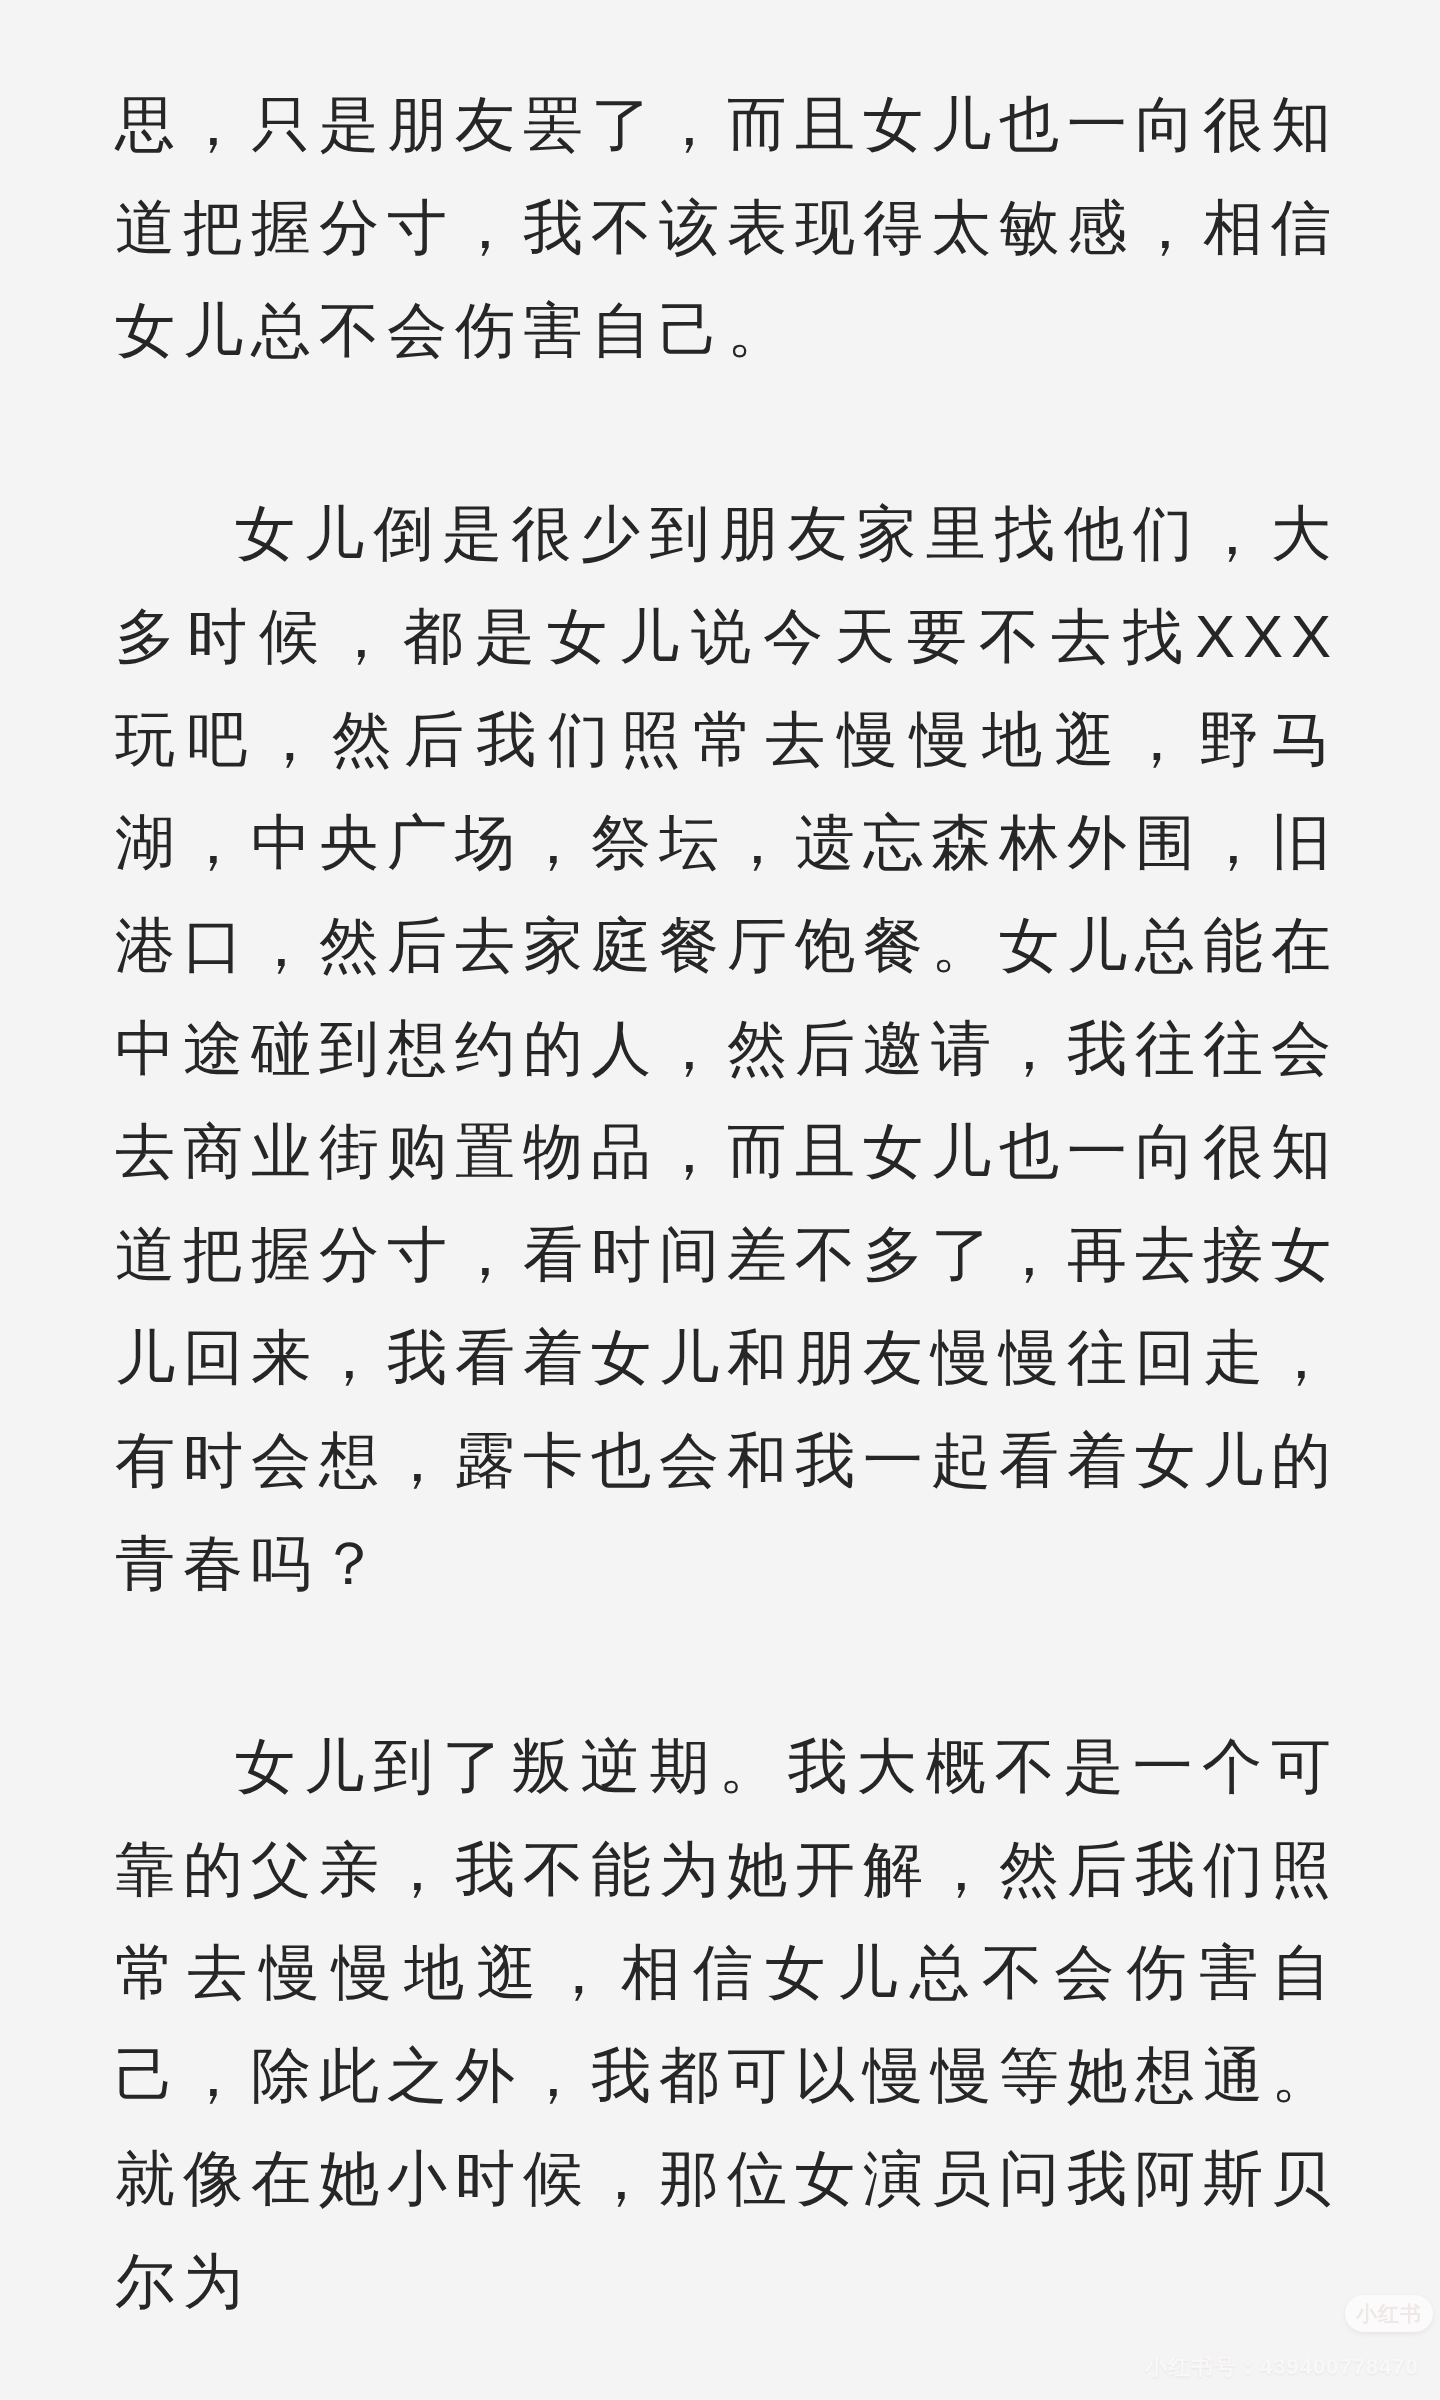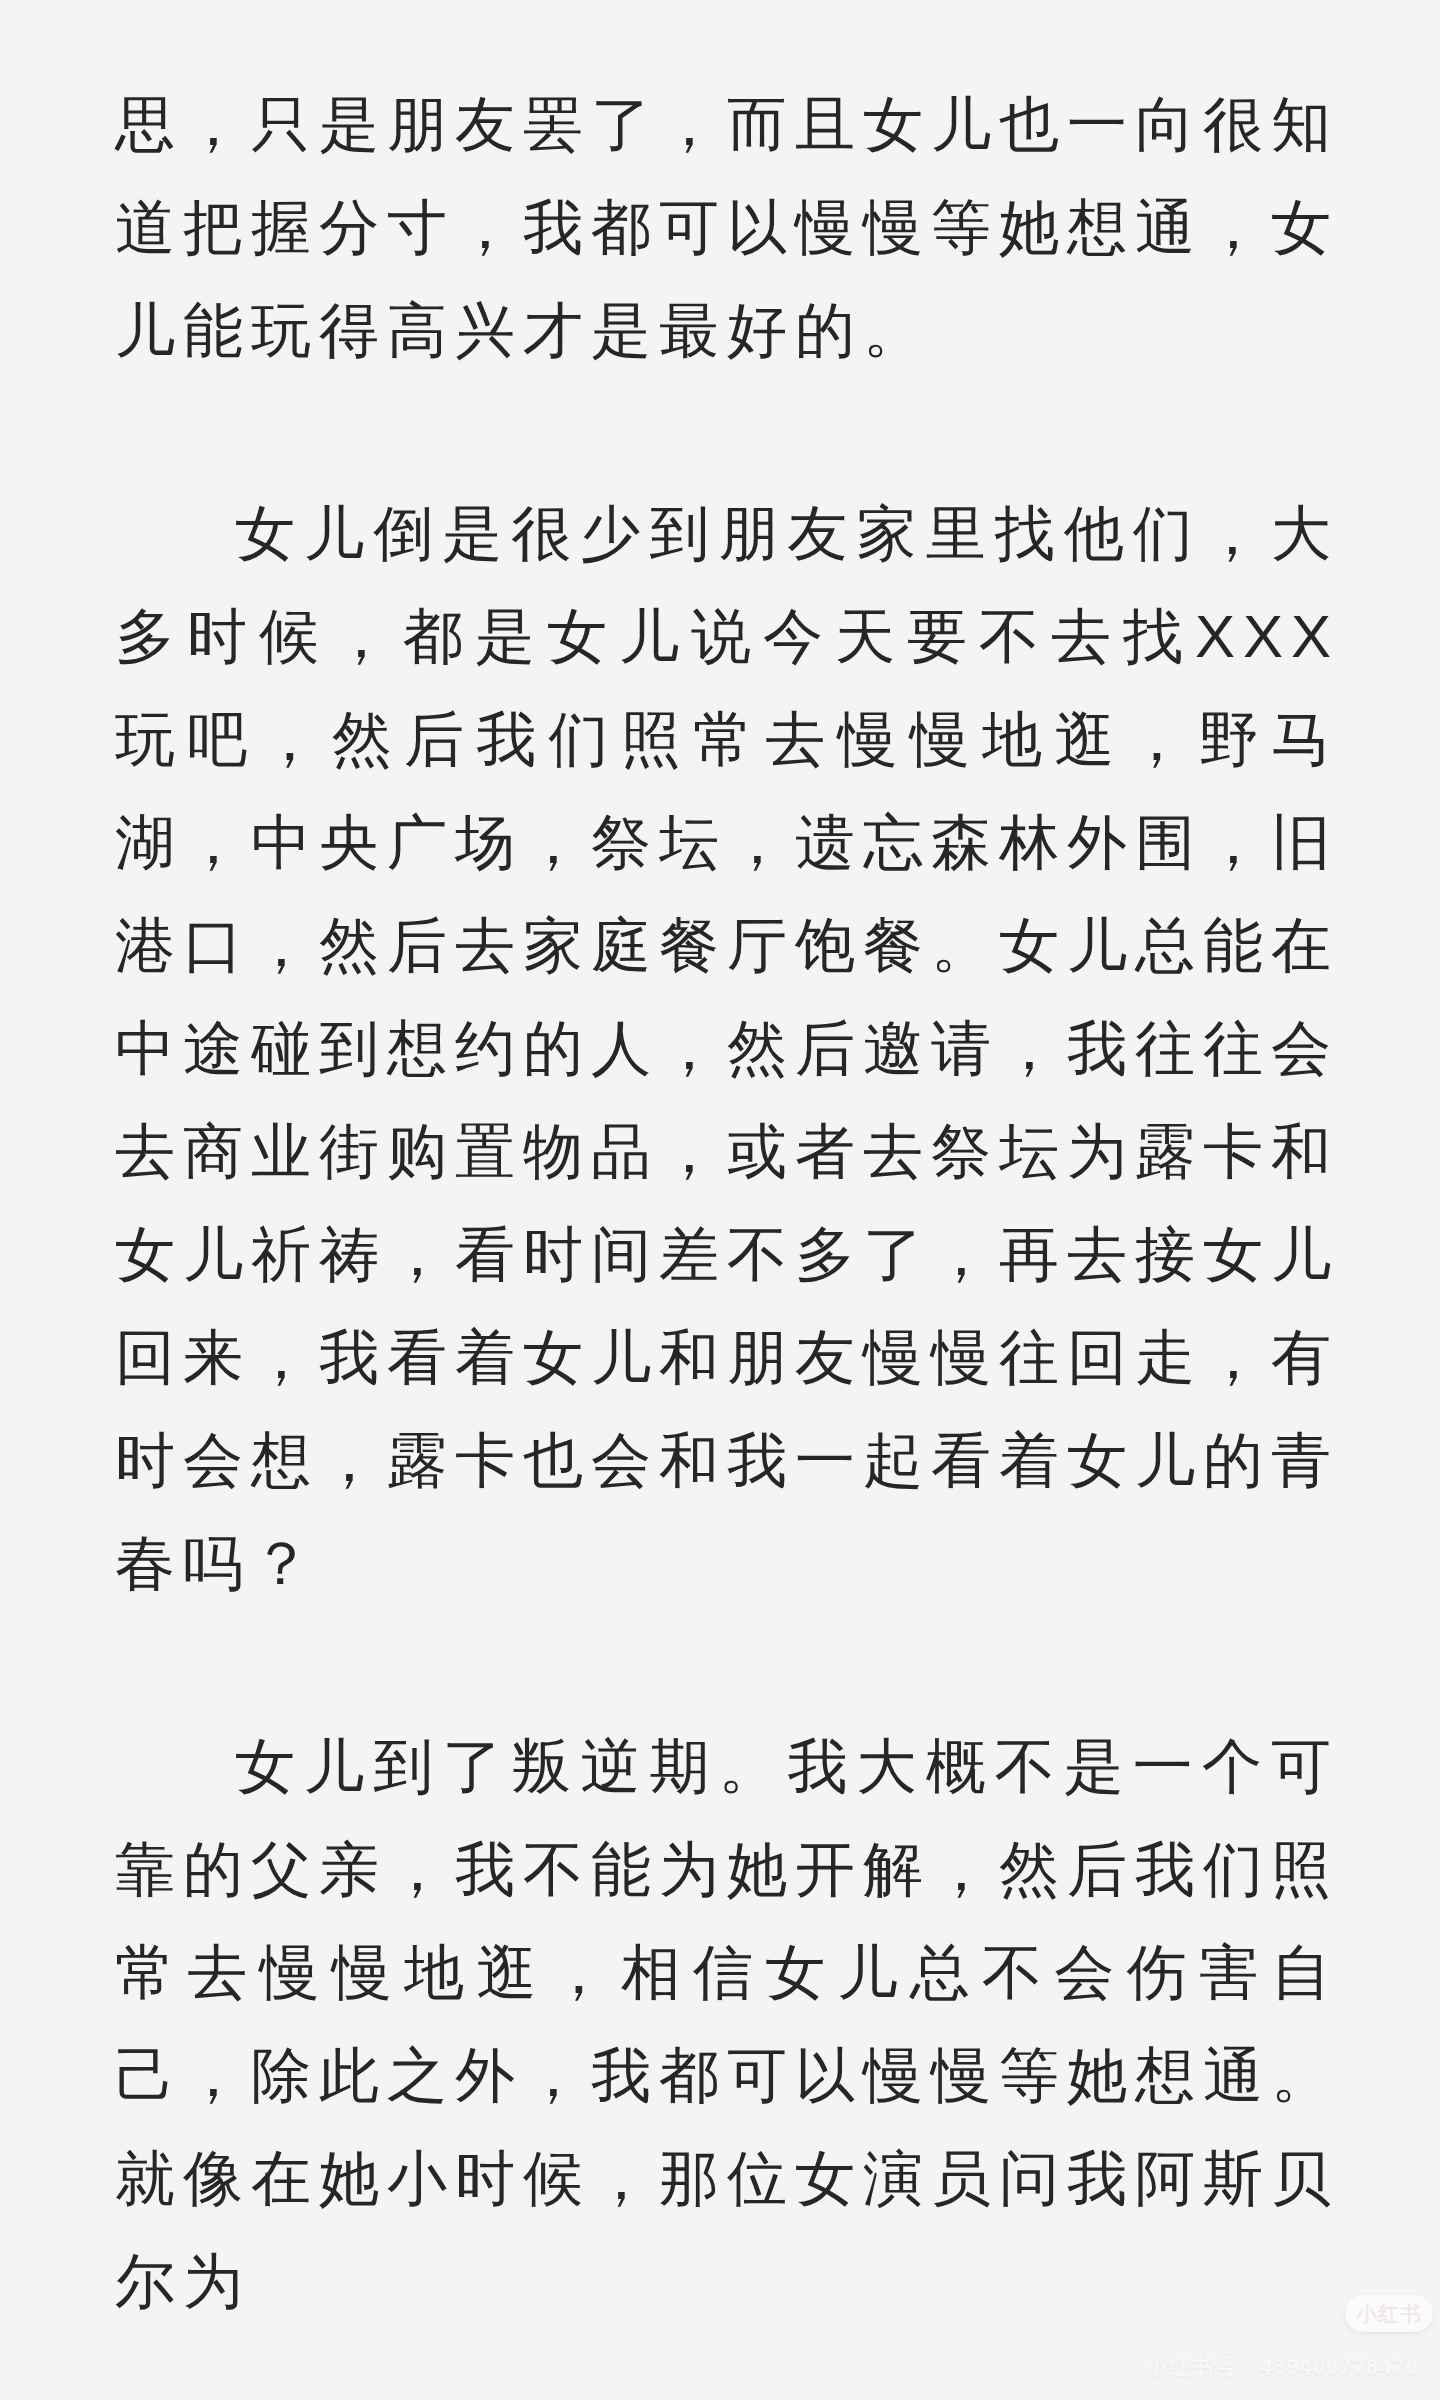--- a/index.html
+++ b/index.html
@@ -61,22 +61,22 @@
     color: #f9f7f7;
     letter-spacing: 1px;
     text-shadow: 0 1px 2px rgba(200, 195, 195, 0.3);
     white-space: nowrap;
   }
 </style>
 </head>
 <body>
 
 <main class="content">
-  <p class="para">思，只是朋友罢了，而且女儿也一向很知道把握分寸，我都可以慢慢等她想通，女儿能玩得高兴才是最好的。</p>
-  <p class="para indent">女儿倒是很少到朋友家里找他们，大多时候，都是女儿说今天要不去找XXX玩吧，然后我们照常去慢慢地逛，野马湖，中央广场，祭坛，遗忘森林外围，旧港口，然后去家庭餐厅饱餐。女儿总能在中途碰到想约的人，然后邀请，我往往会去商业街购置物品，或者去祭坛为露卡和女儿祈祷，看时间差不多了，再去接女儿回来，我看着女儿和朋友慢慢往回走，有时会想，露卡也会和我一起看着女儿的青春吗？</p>
+  <p class="para">思，只是朋友罢了，而且女儿也一向很知道把握分寸，我不该表现得太敏感，相信女儿总不会伤害自己。</p>
+  <p class="para indent">女儿倒是很少到朋友家里找他们，大多时候，都是女儿说今天要不去找XXX玩吧，然后我们照常去慢慢地逛，野马湖，中央广场，祭坛，遗忘森林外围，旧港口，然后去家庭餐厅饱餐。女儿总能在中途碰到想约的人，然后邀请，我往往会去商业街购置物品，而且女儿也一向很知道把握分寸，看时间差不多了，再去接女儿回来，我看着女儿和朋友慢慢往回走，有时会想，露卡也会和我一起看着女儿的青春吗？</p>
   <p class="para indent">女儿到了叛逆期。我大概不是一个可靠的父亲，我不能为她开解，然后我们照常去慢慢地逛，相信女儿总不会伤害自己，除此之外，我都可以慢慢等她想通。就像在她小时候，那位女演员问我阿斯贝尔为</p>
 </main>
 
 <div class="wm-badge">
   <span>小红书</span>
 </div>
 
 <div class="wm-id">小红书号：439400778470</div>
 
 </body></html>

